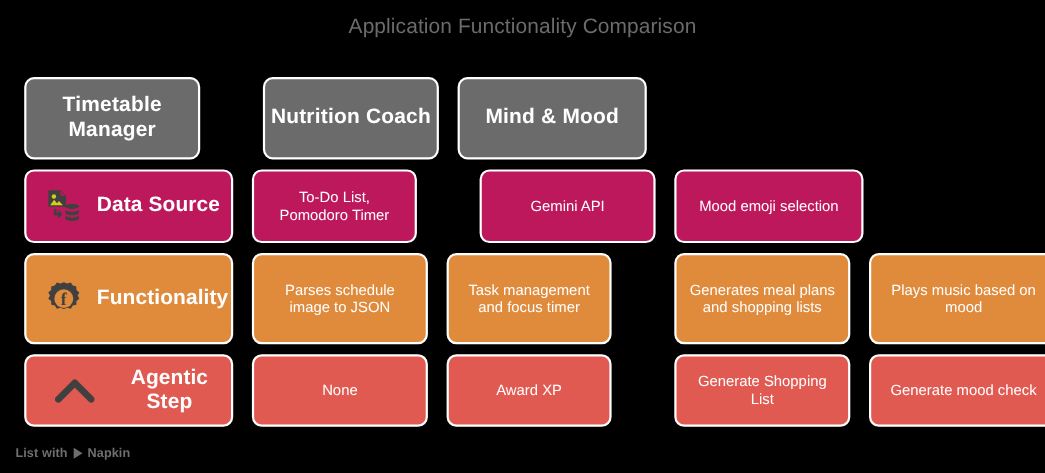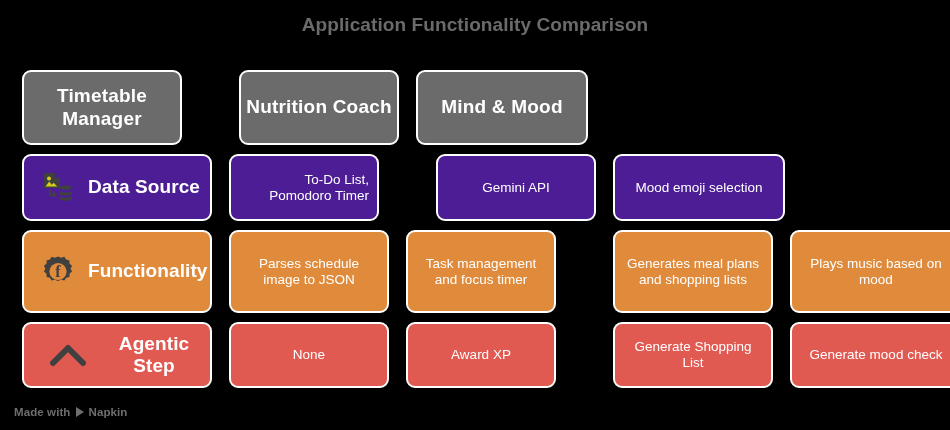--- a/index.html
+++ b/index.html
@@ -16,21 +16,21 @@
   }
 
   .chart-title {
     position: absolute;
     top: 14px;
     left: 0;
     width: 950px;
     text-align: center;
     color: #6b6b6b;
     font-size: 19px;
-    font-weight: 700;
+    font-weight: 400;
     letter-spacing: 0.1px;
   }
 
   .grid {
     position: absolute;
     left: 22px;
     top: 70px;
     width: 900px;
     display: flex;
     flex-direction: column;
@@ -67,21 +67,21 @@
   .row-r1 .cell { height: 83px; }
   .row-r2 .cell { height: 66px; }
 
   .row-header .cell {
     background: #6b6b6b;
     font-size: 19px;
     font-weight: bold;
     letter-spacing: 0.2px;
   }
 
-  .row-r0 .cell { background: #4c1d95; text-align: right; }
+  .row-r0 .cell { background: #be185d; }
   .row-r1 .cell { background: #e08a3c; }
   .row-r2 .cell { background: #e05a52; padding-left: 24px; }
 
   .row-r0 .cell.body-cell,
   .row-r1 .cell.body-cell,
   .row-r2 .cell.body-cell {
     font-size: 13.5px;
     font-weight: 400;
     padding: 4px 8px;
   }
@@ -192,16 +192,16 @@
     </div>
     <div class="cell col-1 body-cell">None</div>
     <div class="cell col-2 body-cell">Award XP</div>
     <div class="cell col-3 body-cell">Generate Shopping List</div>
     <div class="cell col-4 body-cell">Generate mood check</div>
   </div>
 
 </div>
 
 <div class="watermark">
-  <span>Made with</span>
+  <span>List with</span>
   <span class="nap-glyph"></span>
   <span>Napkin</span>
 </div>
 
 </body></html>

